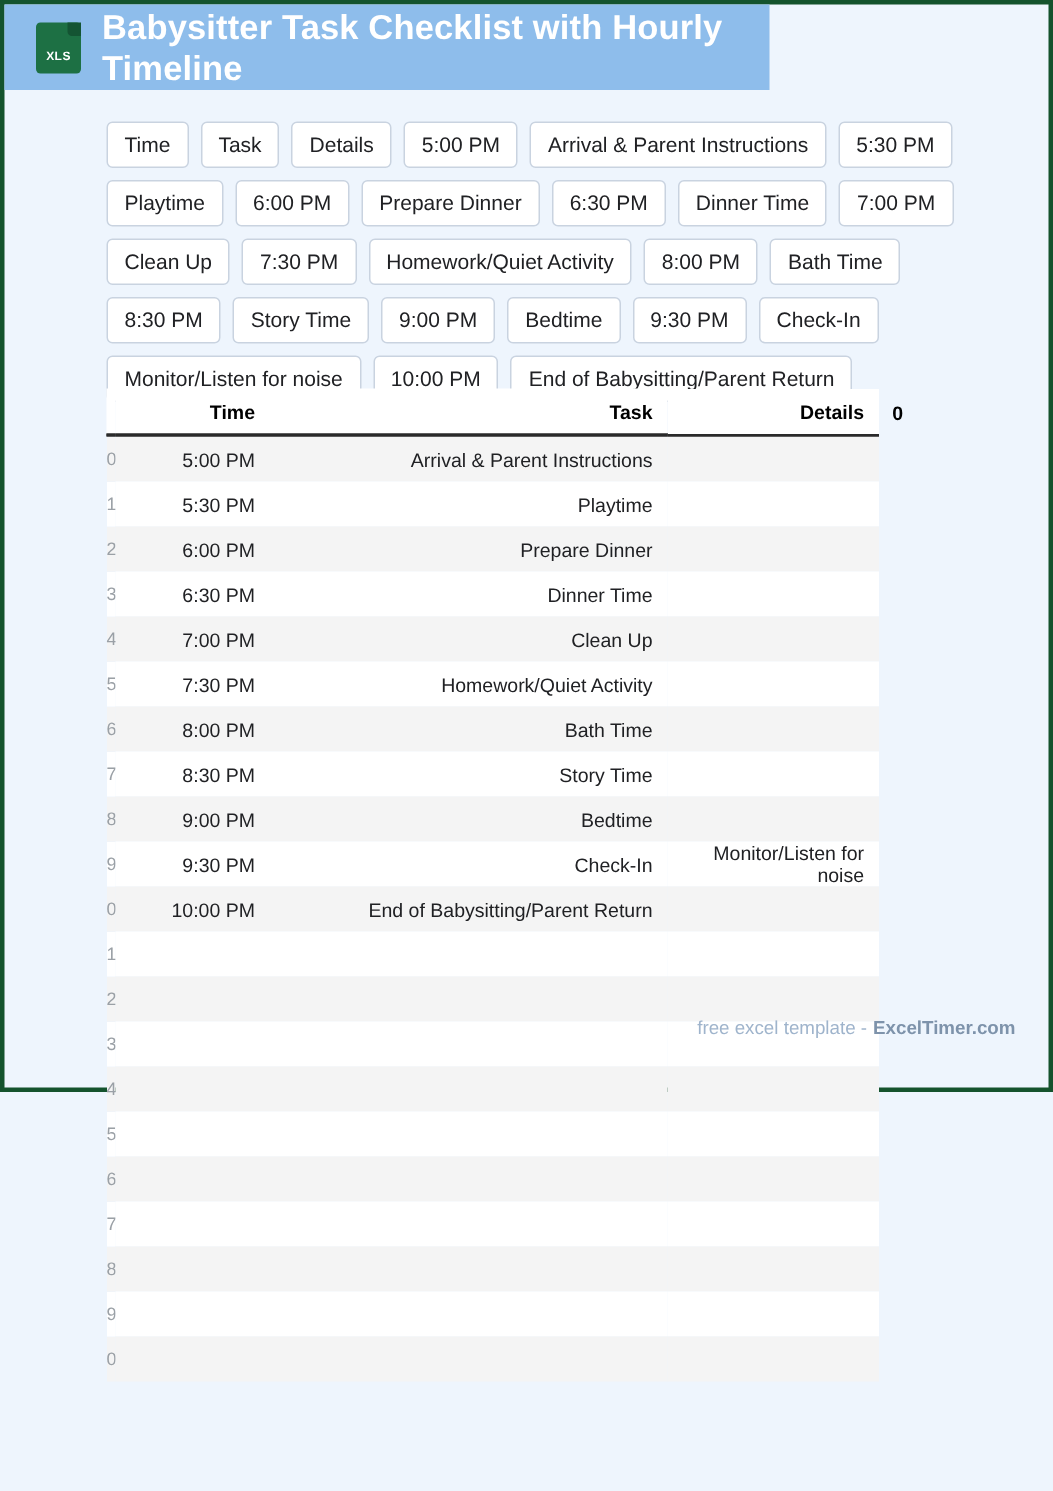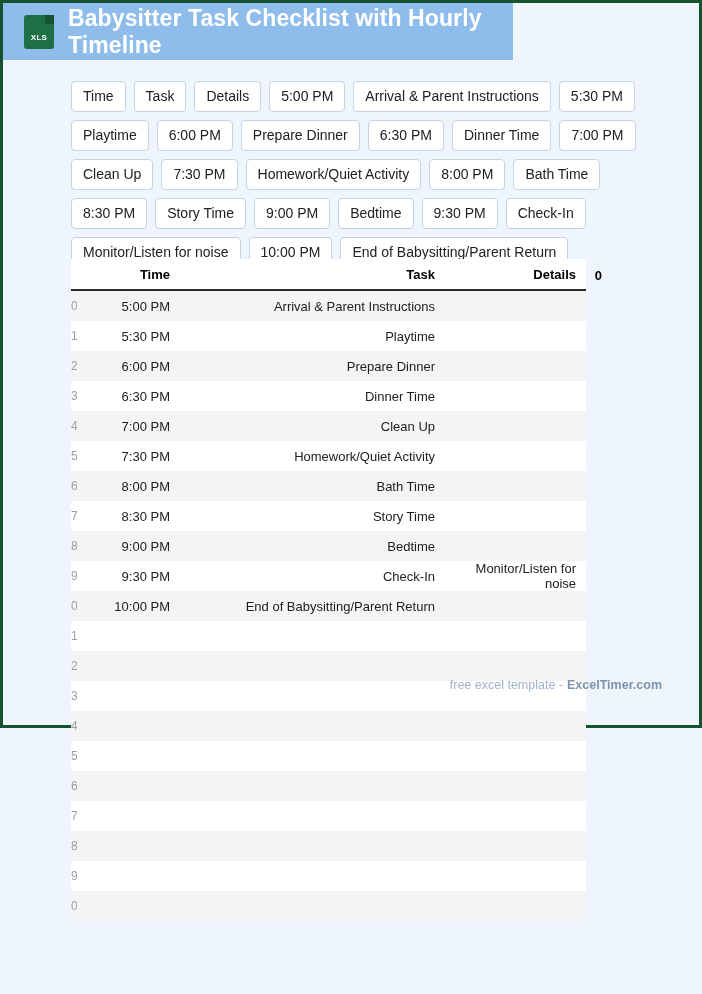--- a/index.html
+++ b/index.html
@@ -149,21 +149,21 @@
     padding-left: 0 !important;
     overflow: hidden;
   }
   tbody td {
     border: none;
   }
 
   
   .footer {
     position: absolute;
-    right: 37px;
+    right: 22px;
     bottom: 33px;
     font-size: 12.5px;
     color: #9fb4cc;
     white-space: nowrap;
   }
   .footer .brand {
     color: #7e93ab;
     font-weight: bold;
     margin-left: 4px;
   }

